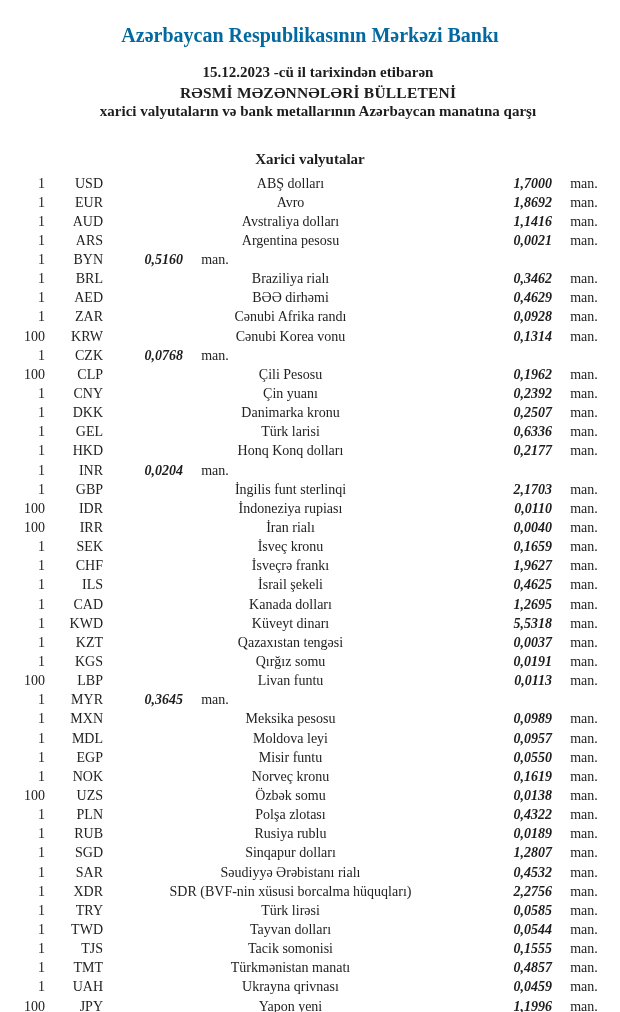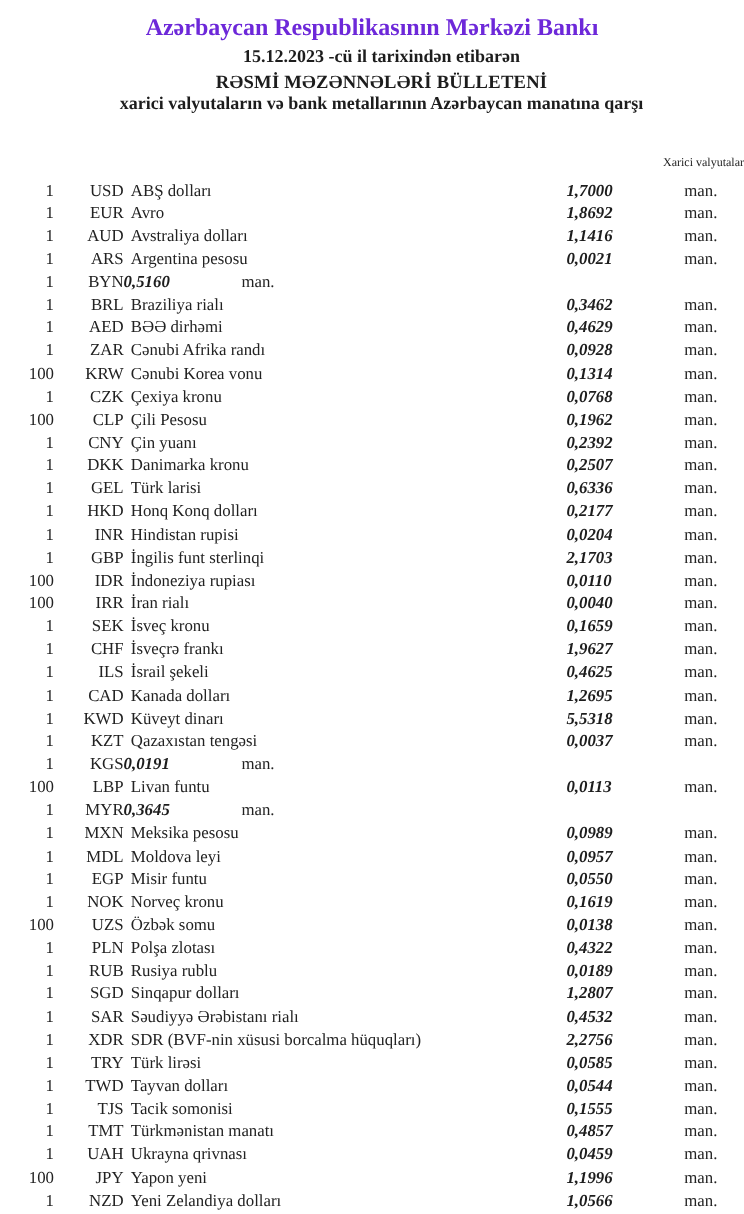--- a/index.html
+++ b/index.html
@@ -14,42 +14,42 @@
     background: #ffffff;
     overflow: hidden;
     font-family: "Liberation Serif", "DejaVu Serif", serif;
     color: #222222;
   }
   .doc-header {
     text-align: center;
     padding-top: 8px;
   }
   .doc-title {
-    margin: 4px;
+    margin: 16px;
     font-size: 20px;
     line-height: 23px;
     font-weight: bold;
-    color: #6d28d9;
+    color: #0369a1;
   }
   .doc-line {
     font-size: 15px;
     line-height: 19.5px;
     font-weight: bold;
     color: #1d1d1d;
     padding-left: 16px;
   }
   .doc-line.date { margin-top: 3px; }
   .doc-line.bulletin { font-size: 15.5px; letter-spacing: 0.2px; }
   .section-title {
     margin: 0;
     margin-top: 28px;
-    text-align: right;
-    font-size: 10px;
+    text-align: center;
+    font-size: 15px;
     line-height: 19px;
-    font-weight: normal;
+    font-weight: bold;
     color: #1d1d1d;
   }
   .rates {
     margin-top: 5px;
   }
   .rate-row {
     display: flex;
     align-items: baseline;
     height: 19.15px;
     font-size: 14px;
@@ -62,28 +62,29 @@
     text-align: right;
     flex: 0 0 auto;
   }
   .cell-code {
     width: 58px;
     text-align: right;
     flex: 0 0 auto;
   }
   .cell-name {
     flex: 1 1 auto;
-    text-align: left;
+    text-align: center;
     padding-left: 6px;
     white-space: nowrap;
     overflow: hidden;
   }
   .cell-rate {
     width: 80px;
     flex: 0 0 auto;
+    text-align: right;
     font-weight: bold;
     font-style: italic;
     color: #1d1d1d;
   }
   .cell-unit {
     width: 52px;
     flex: 0 0 auto;
     text-align: center;
     padding-left: 12px;
     box-sizing: border-box;
@@ -161,21 +162,20 @@
       <div class="rate-row">
         <span class="cell-qty">100</span>
         <span class="cell-code">KRW</span>
         <span class="cell-name">Cənubi Korea vonu</span>
         <span class="cell-rate">0,1314</span>
         <span class="cell-unit">man.</span>
       </div>
       <div class="rate-row">
         <span class="cell-qty">1</span>
         <span class="cell-code">CZK</span>
-        <span class="cell-name">Çexiya kronu</span>
         <span class="cell-rate">0,0768</span>
         <span class="cell-unit">man.</span>
       </div>
       <div class="rate-row">
         <span class="cell-qty">100</span>
         <span class="cell-code">CLP</span>
         <span class="cell-name">Çili Pesosu</span>
         <span class="cell-rate">0,1962</span>
         <span class="cell-unit">man.</span>
       </div>
@@ -203,21 +203,20 @@
       <div class="rate-row">
         <span class="cell-qty">1</span>
         <span class="cell-code">HKD</span>
         <span class="cell-name">Honq Konq dolları</span>
         <span class="cell-rate">0,2177</span>
         <span class="cell-unit">man.</span>
       </div>
       <div class="rate-row">
         <span class="cell-qty">1</span>
         <span class="cell-code">INR</span>
-        <span class="cell-name">Hindistan rupisi</span>
         <span class="cell-rate">0,0204</span>
         <span class="cell-unit">man.</span>
       </div>
       <div class="rate-row">
         <span class="cell-qty">1</span>
         <span class="cell-code">GBP</span>
         <span class="cell-name">İngilis funt sterlinqi</span>
         <span class="cell-rate">2,1703</span>
         <span class="cell-unit">man.</span>
       </div>
@@ -273,20 +272,21 @@
       <div class="rate-row">
         <span class="cell-qty">1</span>
         <span class="cell-code">KZT</span>
         <span class="cell-name">Qazaxıstan tengəsi</span>
         <span class="cell-rate">0,0037</span>
         <span class="cell-unit">man.</span>
       </div>
       <div class="rate-row">
         <span class="cell-qty">1</span>
         <span class="cell-code">KGS</span>
+        <span class="cell-name">Qırğız somu</span>
         <span class="cell-rate">0,0191</span>
         <span class="cell-unit">man.</span>
       </div>
       <div class="rate-row">
         <span class="cell-qty">100</span>
         <span class="cell-code">LBP</span>
         <span class="cell-name">Livan funtu</span>
         <span class="cell-rate">0,0113</span>
         <span class="cell-unit">man.</span>
       </div>

